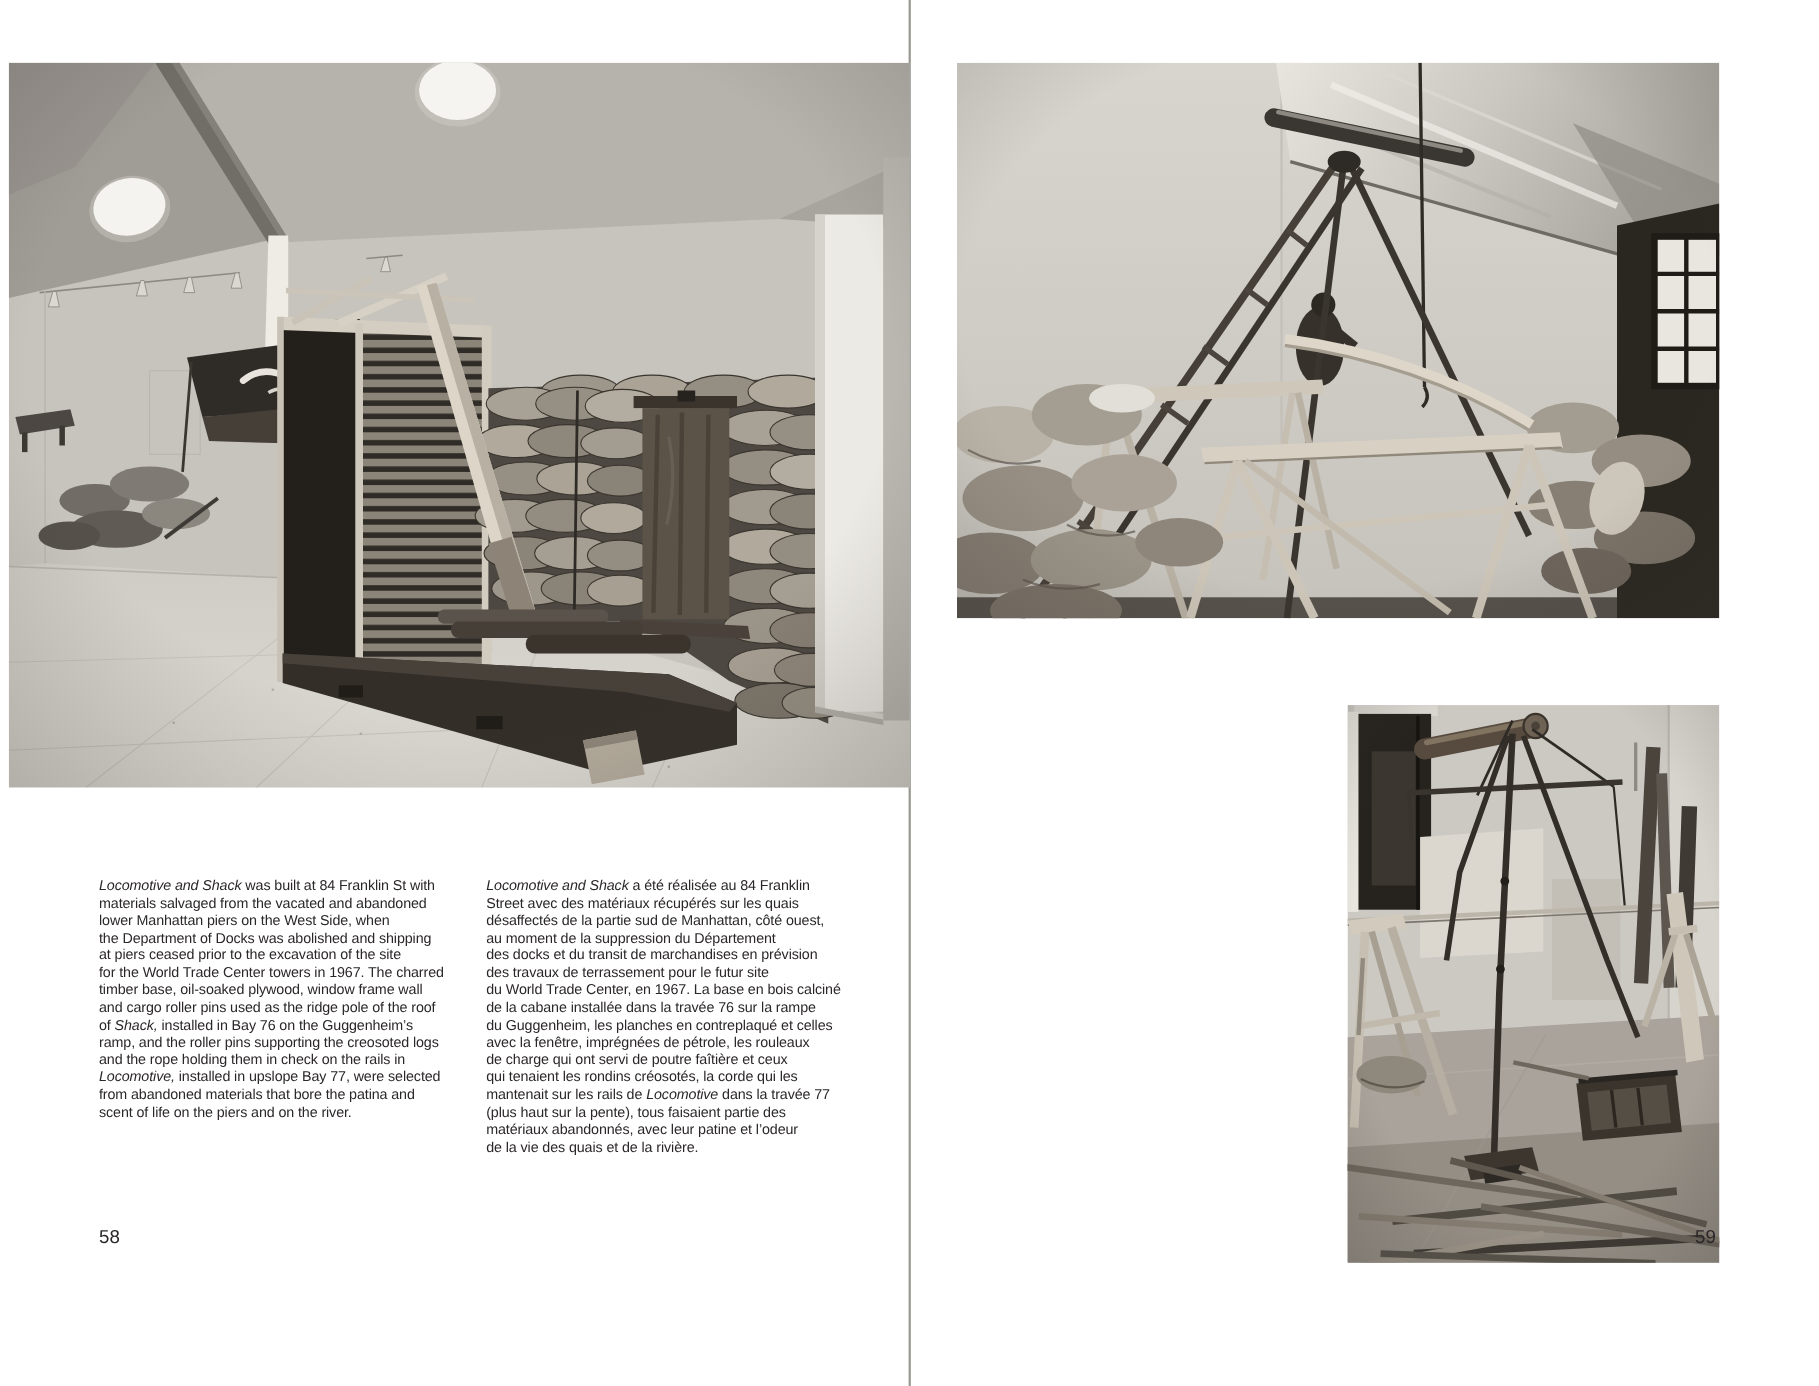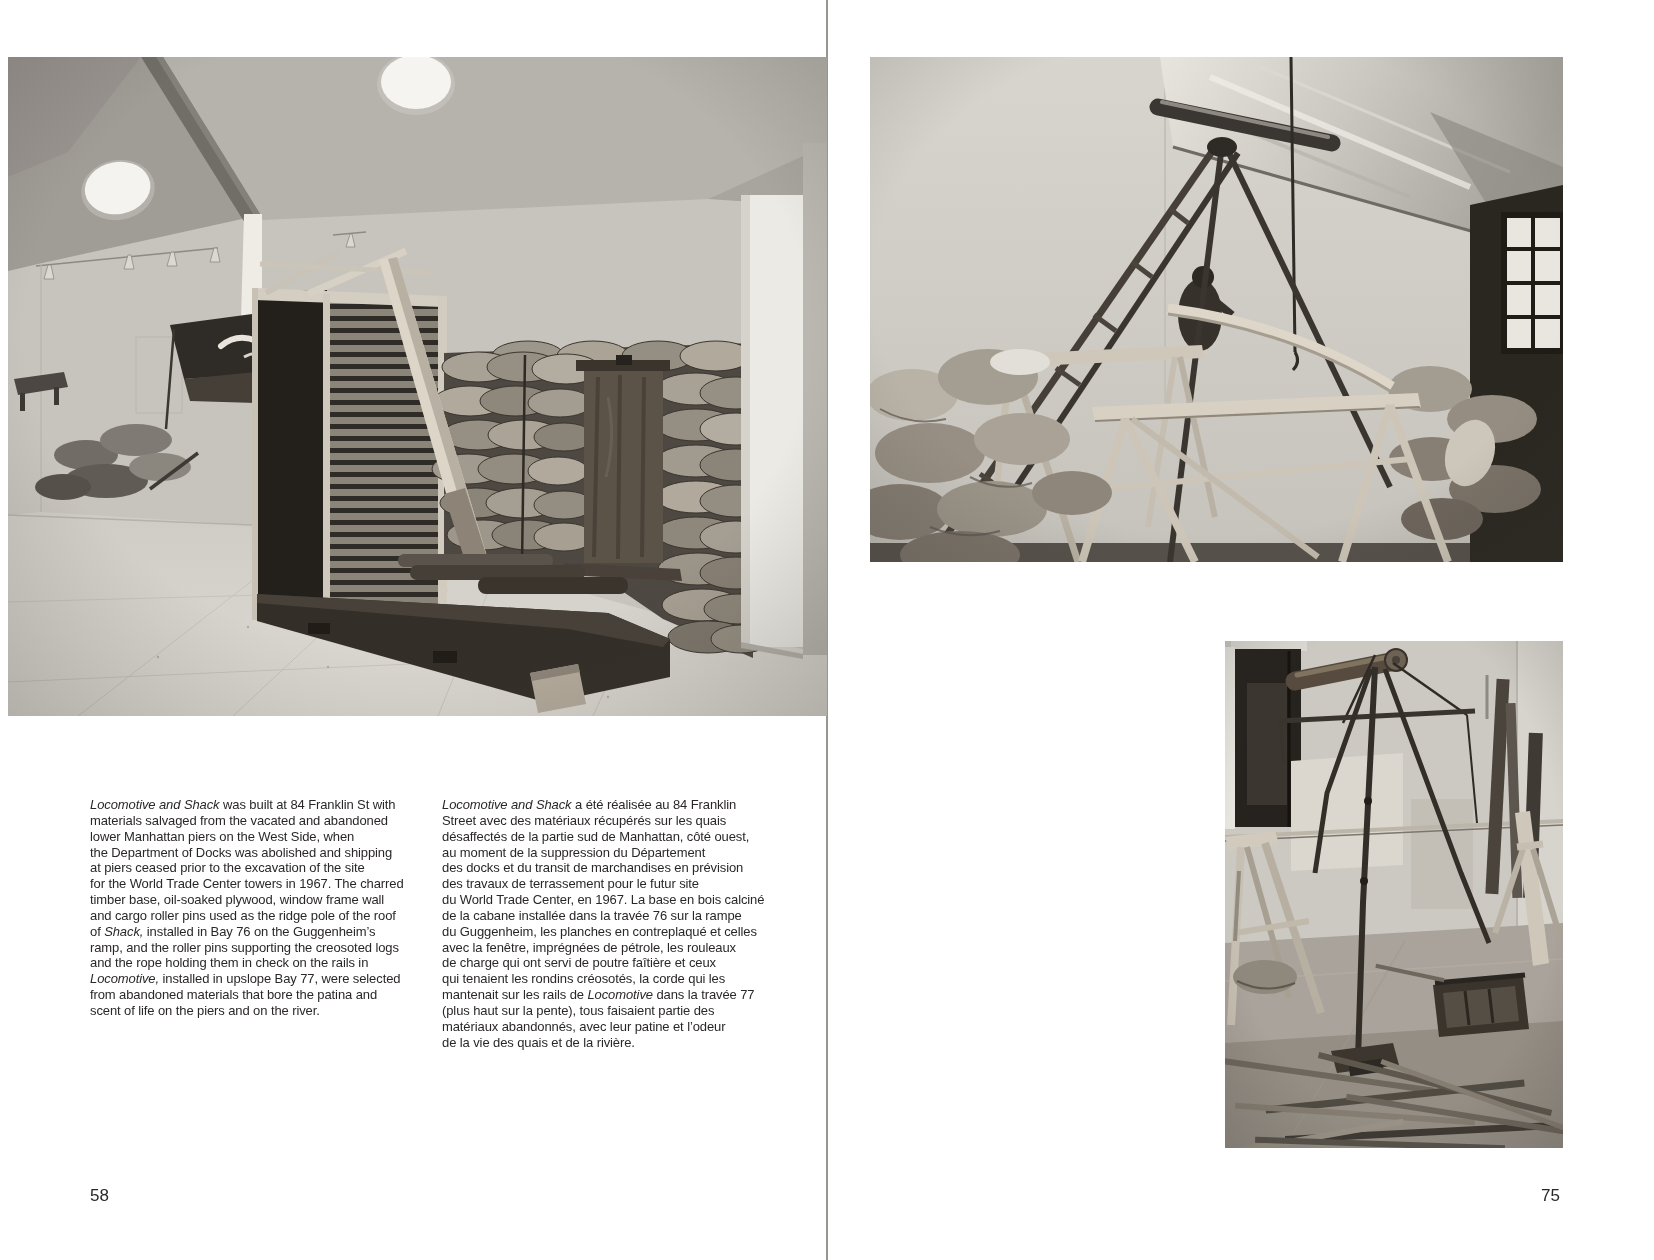--- a/index.html
+++ b/index.html
@@ -13,21 +13,21 @@
   #photo-left{left:8px;top:57px;width:819px;height:659px}
   #photo-topright{left:870px;top:57px;width:693px;height:505px}
   #photo-bottomright{left:1225px;top:641px;width:338px;height:507px}
   .caption{
     position:absolute;top:797px;font-size:13px;line-height:15.85px;
     letter-spacing:-0.1px;white-space:pre-line;z-index:2;
   }
   #caption-en{left:90px}
   #caption-fr{left:442px}
   .caption em{font-style:italic}
-  .pagenum{position:absolute;top:1186px;font-size:17px;z-index:2}
+  .pagenum{position:absolute;top:1115px;font-size:17px;z-index:2}
   #pagenum-left{left:90px}
   #pagenum-right{left:1541px}
 </style>
 </head>
 <body>
 
 <div class="gutter"></div>
 
 <div>
 
@@ -437,14 +437,14 @@
         <rect x="60" y="488" width="270" height="7" fill="#3e3933" transform="rotate(-3 195 491)"></rect>
         <rect x="-20" y="495" width="200" height="6" fill="#9a9286" transform="rotate(-10 80 498)"></rect>
         <rect x="120" y="470" width="220" height="6" fill="#6b655c" transform="rotate(9 230 473)"></rect>
         <rect x="150" y="452" width="200" height="5" fill="#857d71" transform="rotate(20 250 455)"></rect>
         <rect x="30" y="500" width="250" height="6" fill="#57524a" transform="rotate(2 155 503)"></rect>
       </g>
       <rect width="338" height="507" fill="url(#vigBR)"></rect>
     </svg>
   </figure>
 
-  <div class="pagenum" id="pagenum-right">75</div>
+  <div class="pagenum" id="pagenum-right">59</div>
 </div>
 
 </body></html>

